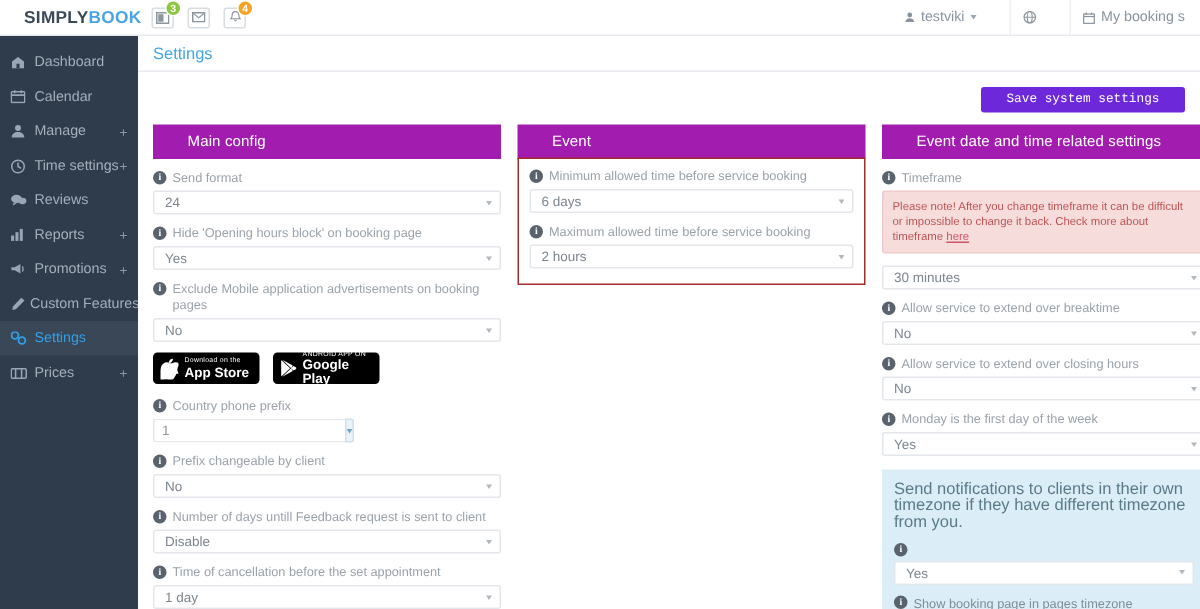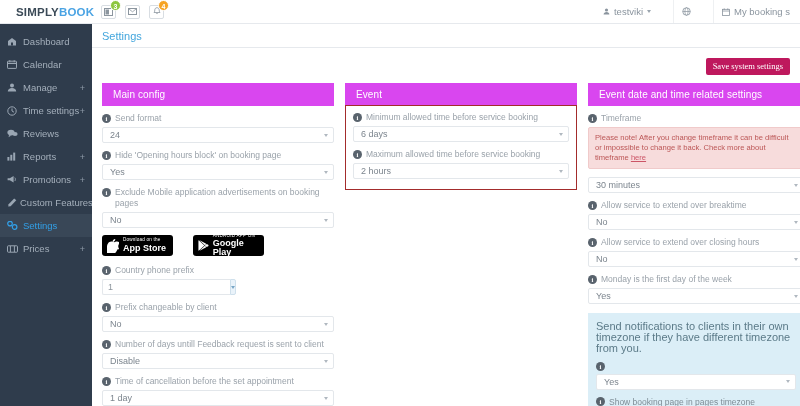--- a/index.html
+++ b/index.html
@@ -62,31 +62,31 @@
   .side-item.active .sico { color:#32a0e8; }
 
   
   .content { flex:1; background:#f2f5f8; display:flex; flex-direction:column; min-width:0; position:relative; }
   .crumbbar { height:24px; background:#fff; border-bottom:1px solid #e6e9ed; display:flex; align-items:center; padding-left:10px; }
   .crumbbar span { color:#43a6dd; font-size:11px; }
   .workarea { flex:1; background:#fff; padding:10px 10px 0 10px; position:relative; overflow:hidden; }
 
   .savewrap { display:flex; justify-content:flex-end; height:19px; }
   .save-btn {
-    background:#be185d; color:#fff; border:none; border-radius:2px;
-    font-size:8.5px; padding:0 7px; height:17px; line-height:17px; cursor:pointer;
-    font-family:Liberation Serif, serif;
+    background:#6d28d9; color:#fff; border:none; border-radius:2px;
+    font-size:8.5px; padding:0 17px; height:17px; line-height:17px; cursor:pointer;
+    font-family:Liberation Mono, monospace;
   }
 
   .cols { display:flex; gap:11px; margin-top:6px; align-items:flex-start; }
   .col { width:232px; flex-shrink:0; }
   .col.wide { width:216px; }
 
   .panel-head {
-    background:#d946ef; color:#fff; font-size:10px; padding:6px 11px; letter-spacing:.1px;
+    background:#a21caf; color:#fff; font-size:10px; padding:6px 23px; letter-spacing:.1px;
   }
   .panel-body { padding-top:7px; }
 
   .field { margin-bottom:7px; }
   .flabel { display:flex; align-items:flex-start; gap:4px; font-size:8.5px; color:#9aa2aa; margin-bottom:3px; line-height:11px; }
   .infoi {
     width:9px;height:9px;border-radius:50%;background:#59636d;color:#fff;
     font-size:6.5px;line-height:9px;text-align:center;font-weight:700;flex-shrink:0;margin-top:.5px;
     font-family:"Liberation Serif", serif;
   }
@@ -94,21 +94,21 @@
     position:relative; height:16px; border:1px solid #e3e7eb; border-radius:2px; background:#fff;
     display:flex; align-items:center; padding:0 14px 0 7px; font-size:9px; color:#7c858e; cursor:pointer;
   }
   .sel .tri { position:absolute; right:5px; top:50%; margin-top:-1.5px; width:0;height:0;
     border-left:2.5px solid transparent;border-right:2.5px solid transparent;border-top:3px solid #b0b8c0; }
 
   
   .redbox { border:1.5px solid #a32c2c; padding:6px 7px 3px 7px; margin-top:-1px; }
 
   
-  .stores { display:flex; gap:20px; margin:3px 0 9px 0; }
+  .stores { display:flex; gap:9px; margin:3px 0 9px 0; }
   .store {
     background:#000; border-radius:3px; height:21px; width:71px; display:flex; align-items:center;
     padding:0 5px; gap:4px; cursor:pointer;
   }
   .store .txt { color:#fff; line-height:1; }
   .store .txt .sm { font-size:4.6px; letter-spacing:.2px; display:block; }
   .store .txt .lg { font-size:9px; font-weight:700; display:block; margin-top:1px; }
 
   
   .prefix-row { display:flex; width:70px; }

